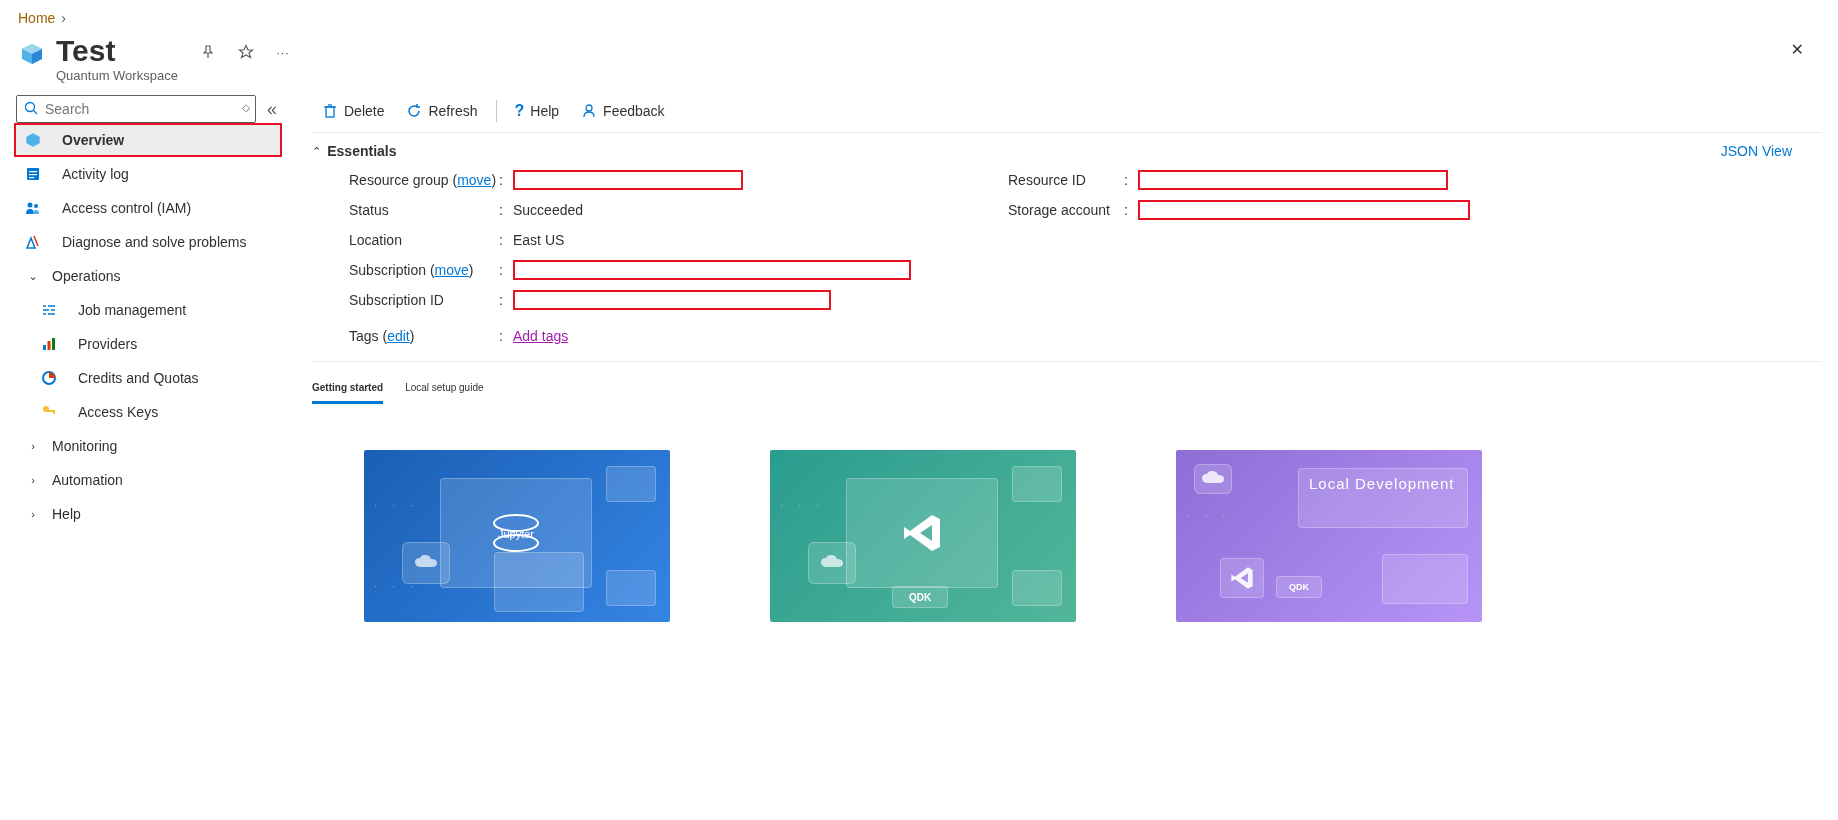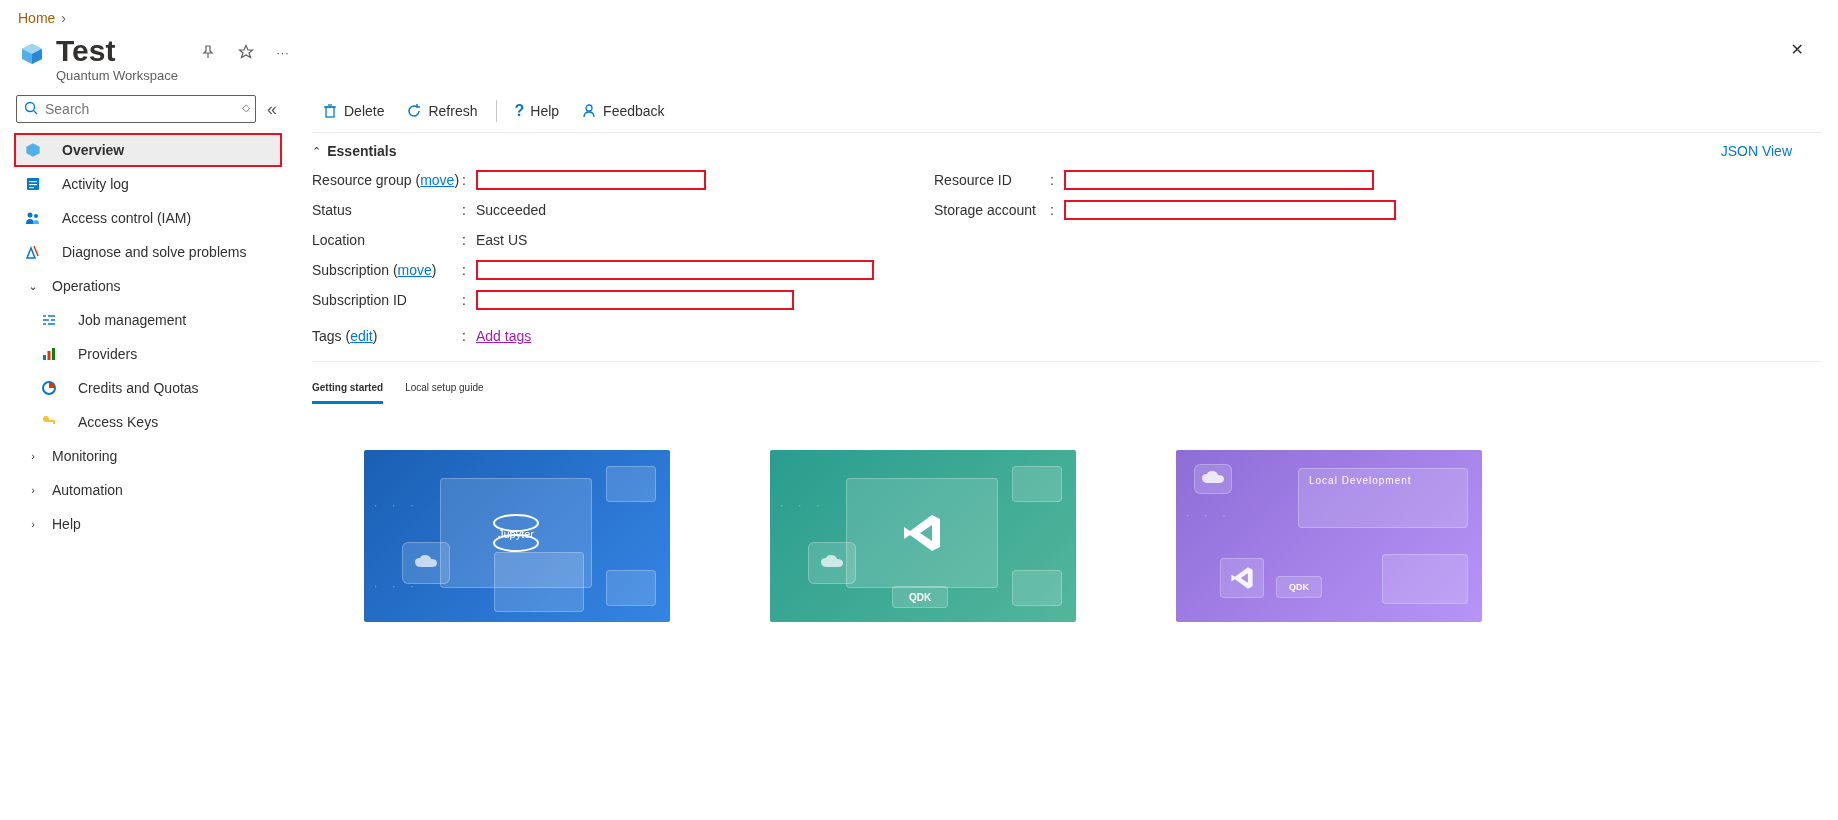--- a/index.html
+++ b/index.html
@@ -13,21 +13,21 @@
 .res-icon { width: 28px; height: 28px; margin-right: 10px; margin-top: 6px; color: #0078d4; display:flex; align-items:center; justify-content:center;}
 .title-block h1 { font-size: 30px; font-weight: 600; }
 .title-block .subtitle { font-size: 13px; color: #605e5c; }
 .title-actions { display: flex; align-items: center; margin-left: 18px; gap: 14px; margin-top: 6px; }
 .title-actions button { background: none; border: none; cursor: pointer; color: #605e5c; padding: 4px; }
 .close-btn { margin-left: auto; margin-right: 16px; margin-top: 6px; background:none;border:none;cursor:pointer;font-size:16px;color:#323130; }
 
 .main-split { display: flex; }
 
 .sidebar { width: 282px; flex: 0 0 282px; padding: 6px 0 0 16px; }
-.search-row { display: flex; align-items: center; gap: 6px; margin-bottom: 10px; }
+.search-row { display: flex; align-items: center; gap: 6px; }
 .search-wrap { position: relative; flex: 1; }
 .search-wrap input { width: 100%; height: 28px; border: 1px solid #605e5c; border-radius: 2px; padding: 0 22px 0 28px; font-size: 14px; outline: none; }
 .search-wrap .search-icon { position: absolute; left: 8px; top: 6px; color: #0078d4; }
 .search-wrap .chev { position: absolute; right: 6px; top: 7px; font-size: 10px; color: #605e5c; }
 .collapse-btn { background:none;border:none;cursor:pointer;color:#605e5c;font-size:18px;width:20px; }
 
 .nav-item { display: flex; align-items: center; height: 34px; padding: 0 8px; cursor: pointer; gap: 20px; }
 .nav-item.selected { background: #ededed; border: 2px solid #e81123; border-right: 2px solid #e81123; margin-left:-2px; }
 .nav-item.selected .nav-label{ font-weight:600; }
 .nav-icon { width: 18px; text-align: center; display:flex;align-items:center;justify-content:center; }
@@ -40,21 +40,21 @@
 .toolbar { display: flex; align-items: center; height: 44px; gap: 2px; border-bottom: 1px solid #edebe9; }
 .toolbar button { background: none; border: none; height: 32px; padding: 0 10px; display: flex; align-items: center; gap: 6px; cursor: pointer; font-size: 14px; color: #323130; }
 .toolbar .sep { width:1px; height:22px; background:#c8c6c4; margin: 0 6px; }
 
 .essentials-head { display: flex; align-items: center; padding: 10px 0 6px; }
 .essentials-head .chev { font-size: 11px; margin-right: 6px; cursor:pointer; }
 .essentials-head .title { font-weight: 600; }
 .essentials-head .json-view { margin-left: auto; color: #0078d4; cursor: pointer; margin-right: 30px; }
 
 .essentials-grid { display: flex; gap: 60px; padding-bottom: 10px; border-bottom: 1px solid #edebe9;}
-.ess-col { flex: 0 0 auto; }
+.ess-col { flex: 0 0 auto; margin-left: 37px; }
 .ess-row { display: flex; align-items: center; min-height: 30px; font-size: 14px; color: #323130; }
 .ess-label { width: 150px; color: #323130; }
 .ess-label .link { color: #0078d4; text-decoration: underline; cursor:pointer; }
 .ess-colon { width: 14px; }
 .ess-value { }
 .ess-value.link { color: #a21caf; text-decoration: underline; cursor:pointer; }
 .redbox { display:inline-block; border: 2px solid #e81123; height: 20px; }
 
 .tabs-row { display: flex; gap: 22px; padding: 16px 0 6px; }
 .tab { cursor: pointer; padding: 4px 0 8px; font-size: 10px; }
@@ -353,21 +353,21 @@
         <div class="card-deco" style="bottom:14px;left:122px;width:56px;height:22px;display:flex;align-items:center;justify-content:center;color:#fff;font-size:10px;font-weight:600">QDK</div>
         <div class="card-deco deco-right2"></div>
       </div>
       <div class="card card-purple">
         <span class="dots" style="top:60px;left:10px">· · ·</span>
         <div class="card-deco" style="top:14px;left:18px;width:38px;height:30px;border-radius:6px;display:flex;align-items:center;justify-content:center">
             <svg width="22" height="16" viewBox="0 0 22 16" fill="rgba(255,255,255,0.8)">
               <path d="M6 12 Q0 12 0 7 Q0 3 5 3 Q6 0 10 0 Q15 0 16 4 Q22 4 22 8 Q22 12 17 12 Z"></path>
             </svg>
           </div>
-        <div class="card-deco" style="top:18px;right:14px;width:170px;height:60px;padding:6px 10px;color:#fff;font-size:10px;letter-spacing:1px">Local Development</div>
+        <div class="card-deco" style="top:18px;right:14px;width:170px;height:60px;padding:6px 10px;color:#fff;font-size:15px;letter-spacing:1px">Local Development</div>
         <div class="card-deco" style="bottom:24px;left:44px;width:44px;height:40px;display:flex;align-items:center;justify-content:center">
             <svg width="26" height="26" viewBox="0 0 44 44" fill="rgba(255,255,255,0.9)">
               <path d="M32 4 L40 8 L40 36 L32 40 L10 24 L4 28 L4 16 L10 20 Z M32 14 L20 22 L32 30 Z"></path>
             </svg>
           </div>
         <div class="card-deco" style="bottom:24px;left:100px;width:46px;height:22px;display:flex;align-items:center;justify-content:center;color:#fff;font-size:9px;font-weight:600">QDK</div>
         <div class="card-deco" style="bottom:18px;right:14px;width:86px;height:50px"></div>
       </div>
     </div>
   </div>

